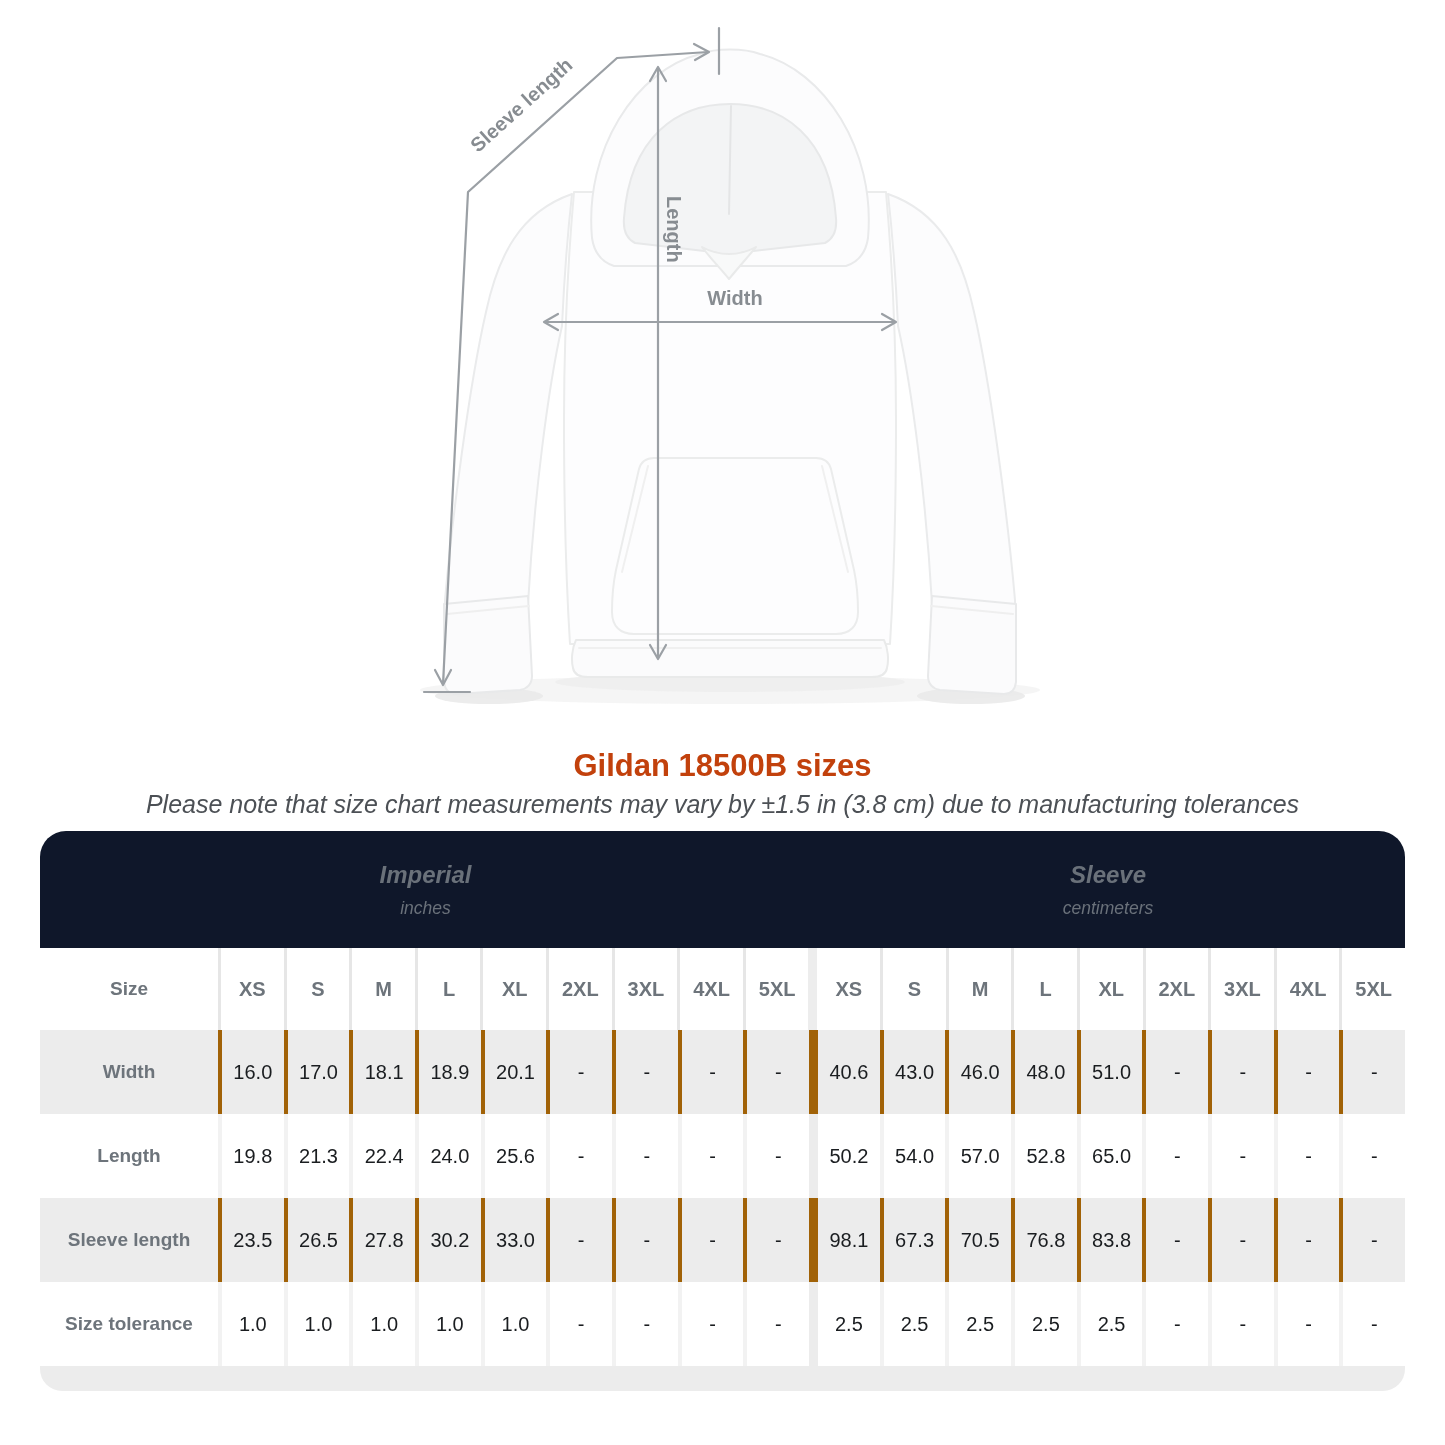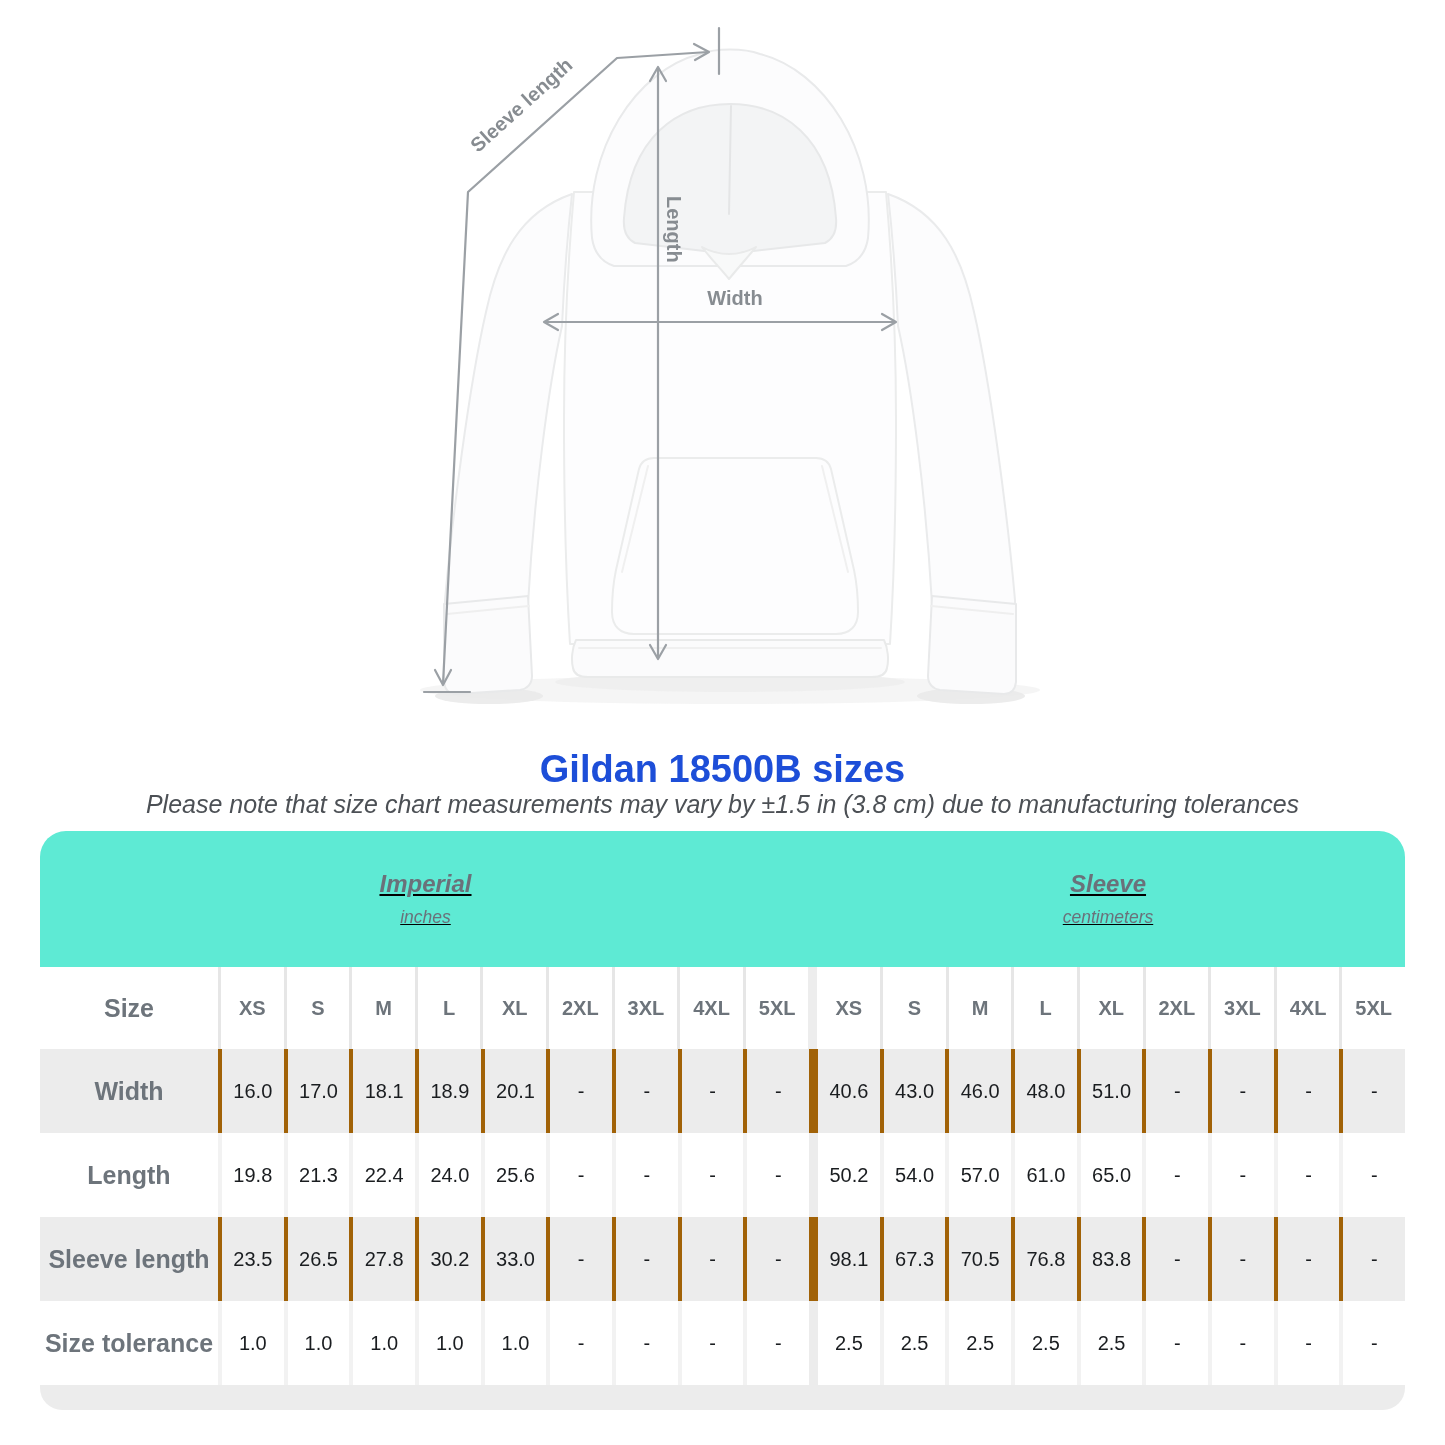--- a/index.html
+++ b/index.html
@@ -6,36 +6,36 @@
   body{width:1445px;height:1445px;font-family:"Liberation Sans",sans-serif;}
   .stage{position:relative;width:1445px;height:1445px;background:#fff;overflow:hidden;}
 
   
   .hoodie-svg{position:absolute;left:380px;top:10px;width:690px;height:720px;}
   .meas-line{stroke:#9ba0a5;stroke-width:2.2;fill:none;stroke-linecap:round;stroke-linejoin:round;}
   .meas-label{font-family:"Liberation Sans",sans-serif;font-weight:700;font-size:20px;fill:#878c91;}
 
   
   .title{position:absolute;top:748px;left:0;width:1445px;text-align:center;
-         font-size:38px;font-weight:700;color:#1d4ed8;}
+         font-size:31px;font-weight:700;color:#c2410c;}
   .subtitle{position:absolute;top:790px;left:0;width:1445px;text-align:center;
          font-style:italic;font-size:25px;color:#4c5055;}
 
   
   .sizetable{position:absolute;left:40px;top:831px;width:1365px;}
-  .thead{display:flex;height:136px;background:#5eead4;border-radius:26px 26px 0 0;text-decoration:underline;}
+  .thead{display:flex;height:117px;background:#0f172a;border-radius:26px 26px 0 0;}
   .thead .half{display:flex;flex-direction:column;align-items:center;justify-content:center;gap:9px;}
   .thead .half.imperial{width:771px;}
   .thead .half.metric{width:594px;}
   .sec-title{font-size:24px;font-weight:700;font-style:italic;color:#6a717a;}
   .sec-units{font-size:17.5px;font-style:italic;color:#6a717a;}
 
   .trow{display:flex;align-items:stretch;}
   .trow .label-cell{width:178px;flex:0 0 178px;display:flex;align-items:center;justify-content:center;
-       font-size:25px;font-weight:700;color:#6d747b;text-align:center;}
+       font-size:19px;font-weight:700;color:#6d747b;text-align:center;}
   .trow .cell{flex:1 1 0;display:flex;align-items:center;justify-content:center;
        font-size:20px;color:#1a1d20;}
   .size-row{height:82px;background:#fff;}
   .size-row .cell{font-size:20px;font-weight:700;color:#6d747b;border-left:3px solid #e6e6e6;}
   .size-row .cell.metric-start{border-left-width:9px;border-left-color:#ededed;}
   .data-row{height:84px;}
   .data-row.striped{background:#ececec;}
   .data-row.striped .cell{border-left:4px solid #a16207;}
   .data-row.striped .cell.metric-start{border-left-width:9px;}
   .data-row.plain{background:#fff;}
@@ -194,21 +194,21 @@
           <div class="cell">22.4</div>
           <div class="cell">24.0</div>
           <div class="cell">25.6</div>
           <div class="cell">-</div>
           <div class="cell">-</div>
           <div class="cell">-</div>
           <div class="cell">-</div>
           <div class="cell metric-start">50.2</div>
           <div class="cell">54.0</div>
           <div class="cell">57.0</div>
-          <div class="cell">61.0</div>
+          <div class="cell">52.8</div>
           <div class="cell">65.0</div>
           <div class="cell">-</div>
           <div class="cell">-</div>
           <div class="cell">-</div>
           <div class="cell">-</div>
         </div>
         <div class="trow data-row striped">
           <div class="label-cell">Sleeve length</div>
           <div class="cell">23.5</div>
           <div class="cell">26.5</div>

